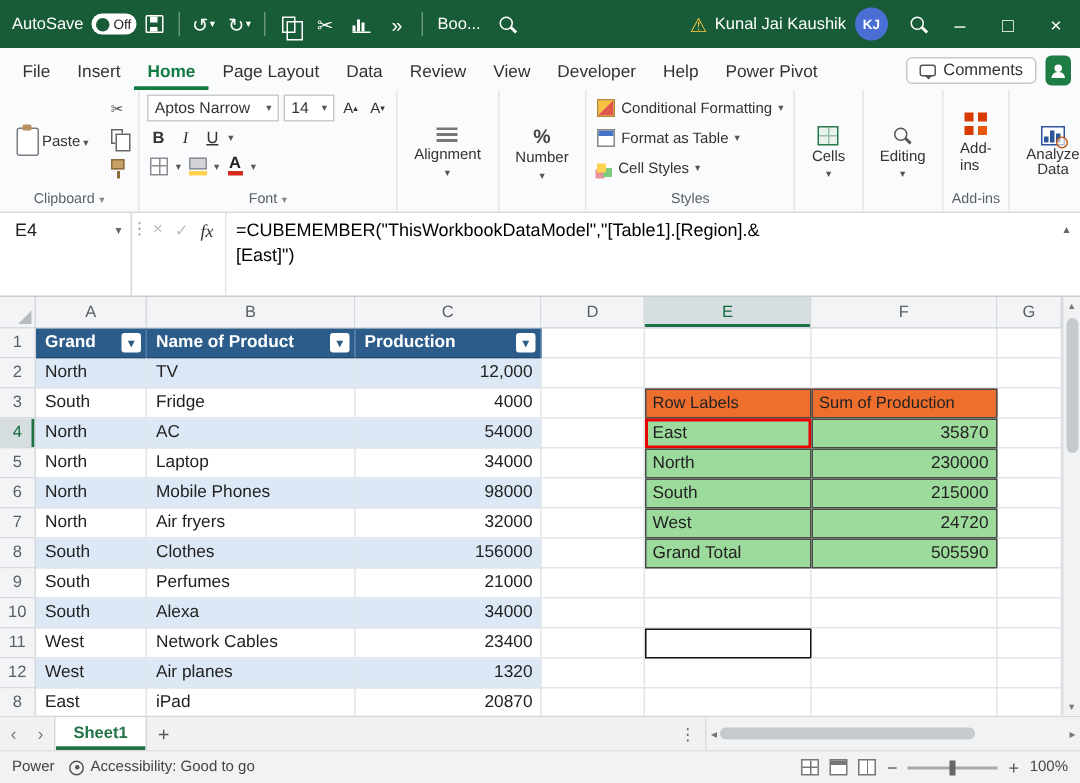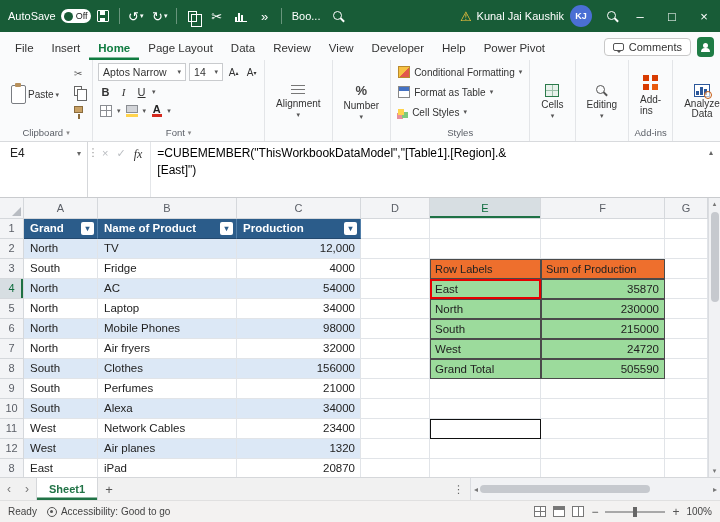--- a/index.html
+++ b/index.html
@@ -577,21 +577,21 @@
     <div class="hscroll">
       <span>◂</span>
       <div class="hs-track">
           <div class="hs-thumb"></div>
         </div>
       <span>▸</span>
     </div>
   </div>
 
   <div class="statusbar">
-    <span>Ready</span>
+    <span>Power</span>
     <span class="acc">
       <span class="icon-acc"></span>
       <span>Accessibility: Good to go</span>
     </span>
     <div class="sb-right">
       <span class="vicon grid"></span>
       <span class="vicon layout"></span>
       <span class="vicon break"></span>
       <span class="zoomsym">−</span>
       <div class="ztrack">

